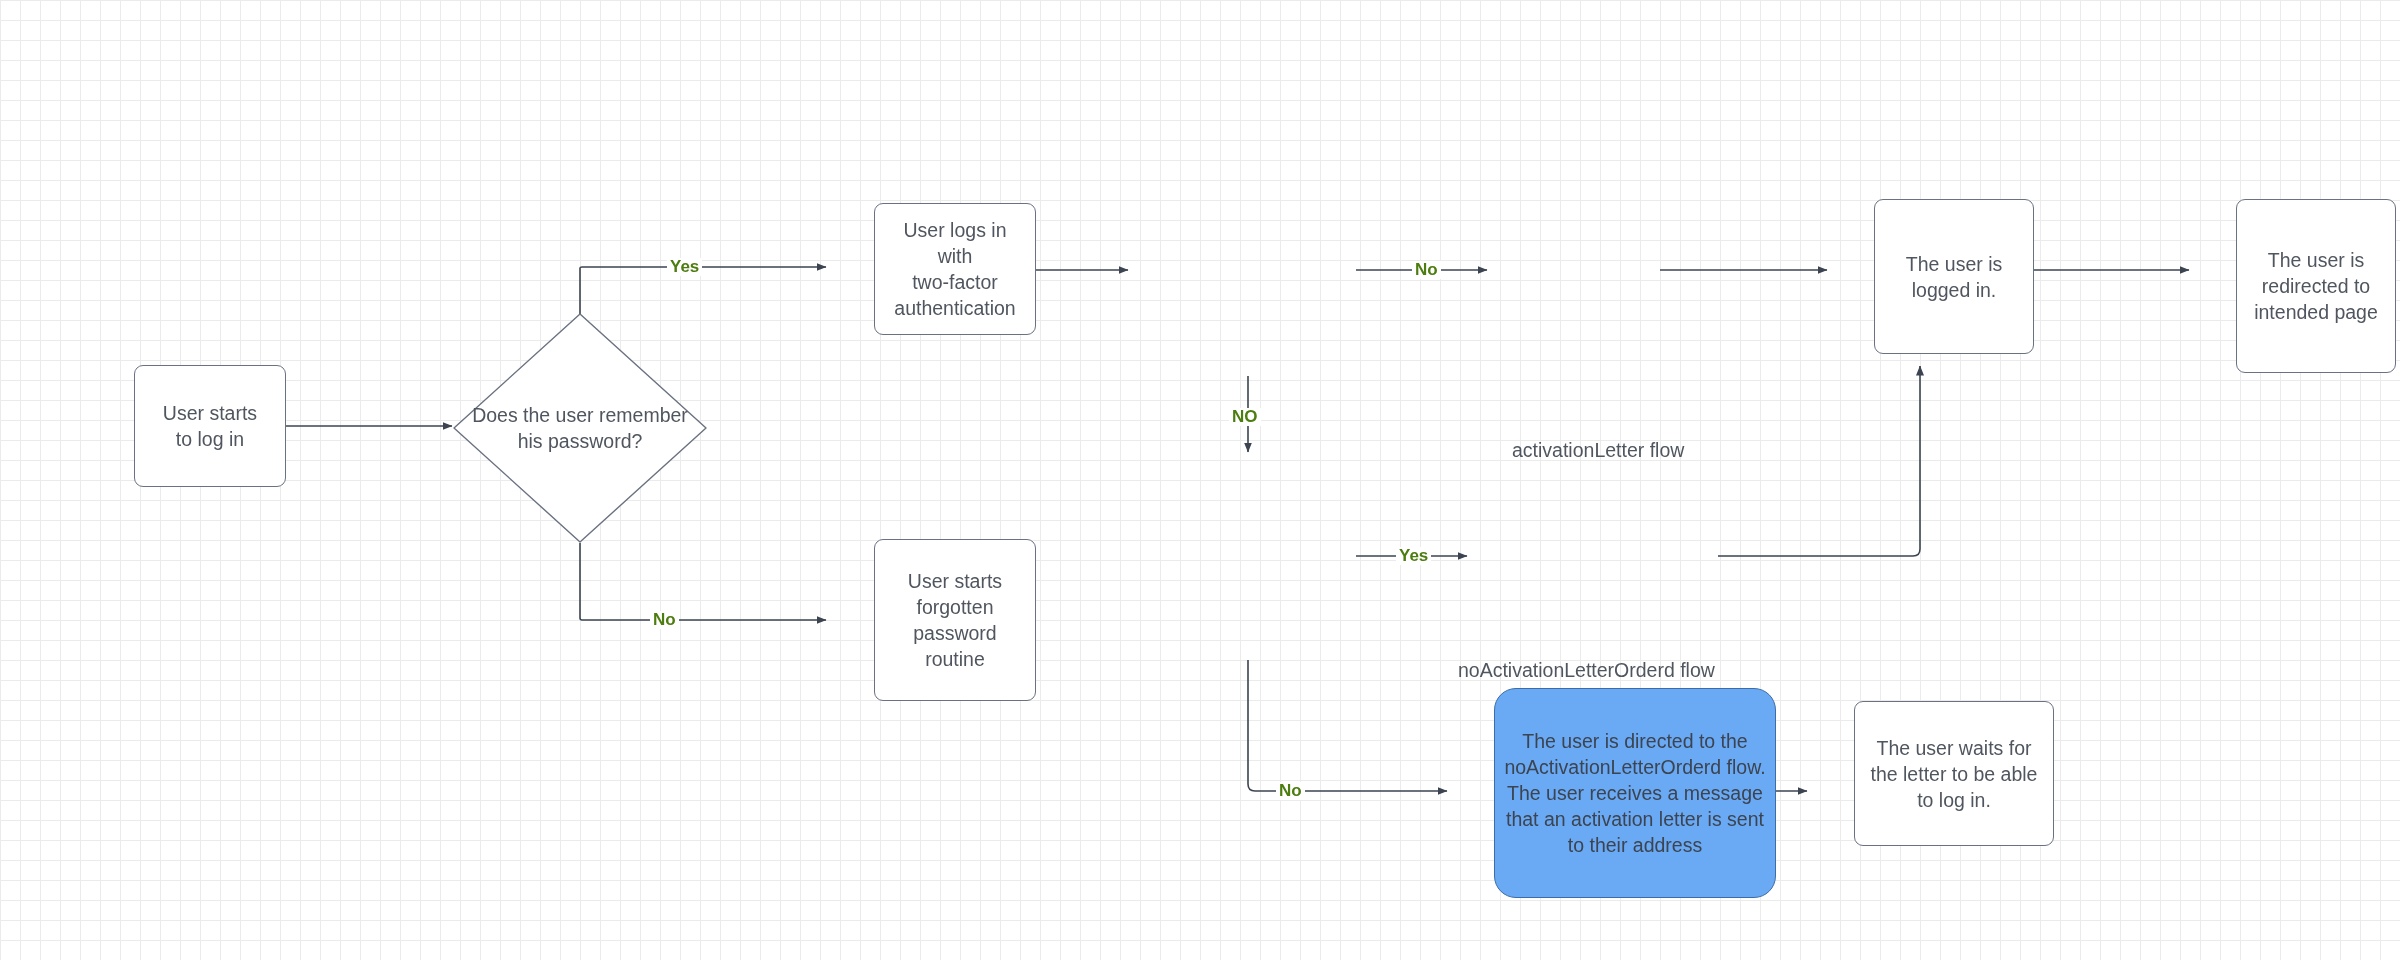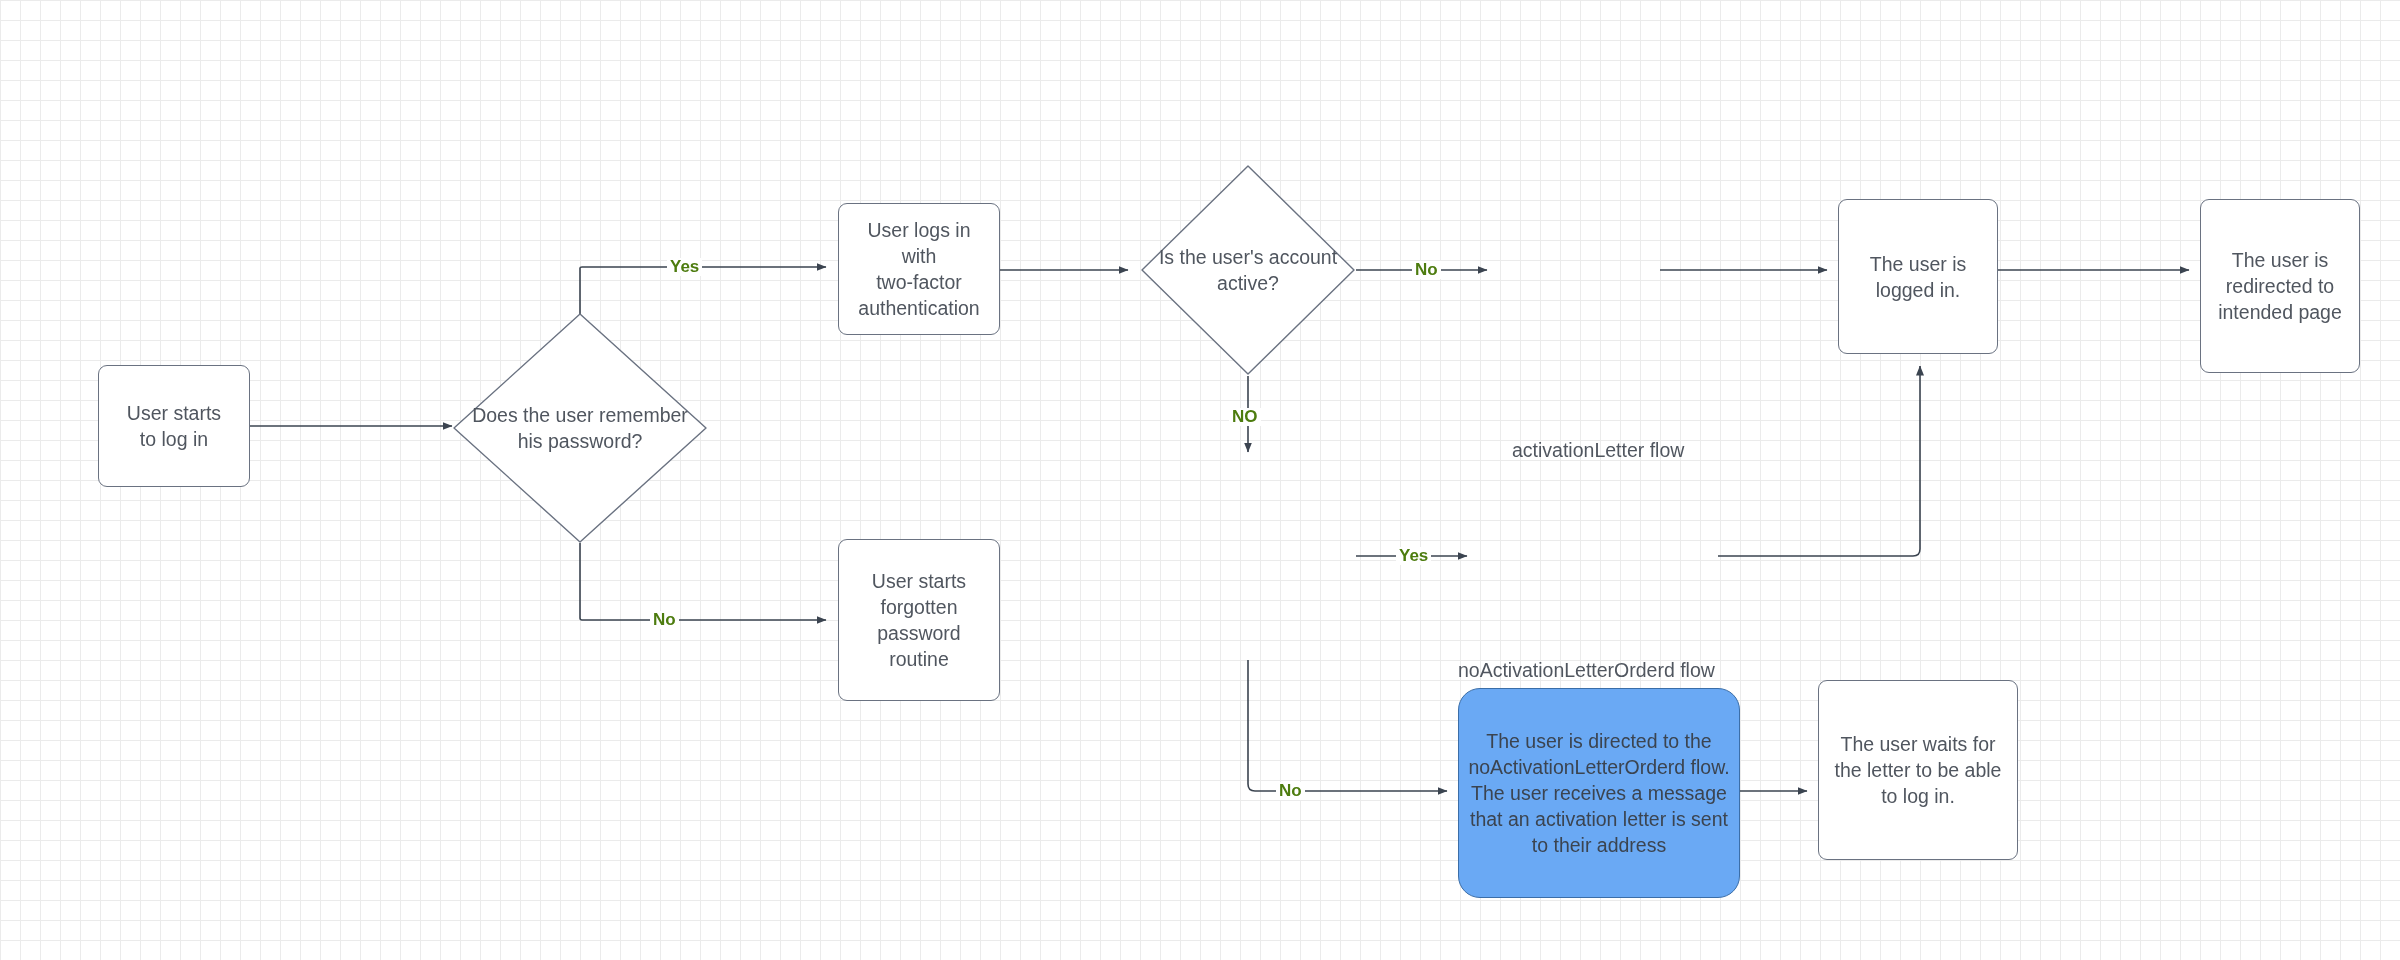--- a/index.html
+++ b/index.html
@@ -31,20 +31,21 @@
     height: 960px;
     pointer-events: none;
   }
   .node {
     position: absolute;
     box-sizing: border-box;
     display: flex;
     align-items: center;
     justify-content: center;
     text-align: center;
+    margin-left: 36px;
   }
   .box {
     background: #ffffff;
     border: 1.4px solid #6a7281;
     border-radius: 9px;
     color: #50565f;
     font-size: 19.5px;
     line-height: 26px;
     padding: 4px 8px;
   }
@@ -159,26 +160,20 @@
 authentication</span>
   </div>
 
   <div class="node box" style="left:838px; top:539px; width:162px; height:162px;">
     <span style="white-space:pre-line">User starts
 forgotten
 password
 routine</span>
   </div>
 
-  <div class="diamond-wrap" style="left:1140px; top:164px; width:216px; height:212px;">
-    <svg class="shape" width="216" height="212" viewBox="0 0 216 212">
-      <path d="M108,2 L214,106 L108,210 L2,106 Z" fill="#ffffff" stroke="#6a7281" stroke-width="1.4" stroke-linejoin="round"></path>
-    </svg>
-    <div class="diamond-label">Is the user's account active?</div>
-  </div>
 
 
   <div class="node box" style="left:1838px; top:199px; width:160px; height:155px;">
     <span style="white-space:pre-line">The user is
 logged in.</span>
   </div>
 
   <div class="node box" style="left:2200px; top:199px; width:160px; height:174px;">
     <span style="white-space:pre-line">The user is
 redirected to
@@ -186,21 +181,21 @@
   </div>
 
 
   <div class="group-label" style="left:1480px; top:438px;padding-left:32px;">activationLetter flow</div>
 
   <div class="group-label" style="left:1458px; top:658px;">noActivationLetterOrderd flow</div>
   <div class="node box blue" style="left:1458px; top:688px; width:282px; height:210px;border-radius:22px;">
     <span style="white-space:pre-line">The user is directed to the noActivationLetterOrderd flow. The user receives a message that an activation letter is sent to their address</span>
   </div>
 
-  <div class="node box" style="left:1818px; top:680px; width:200px; height:180px;">
+  <div class="node box" style="left:1818px; top:701px; width:200px; height:145px;">
     <span style="white-space:pre-line">The user waits for
 the letter to be able
 to log in.</span>
   </div>
 
   <div class="edge-label" style="left:667px; top:258px;">Yes</div>
   <div class="edge-label" style="left:650px; top:611px;">No</div>
   <div class="edge-label" style="left:1412px; top:261px;">No</div>
   <div class="edge-label" style="left:1229px; top:408px;">NO</div>
   <div class="edge-label" style="left:1396px; top:547px;">Yes</div>

